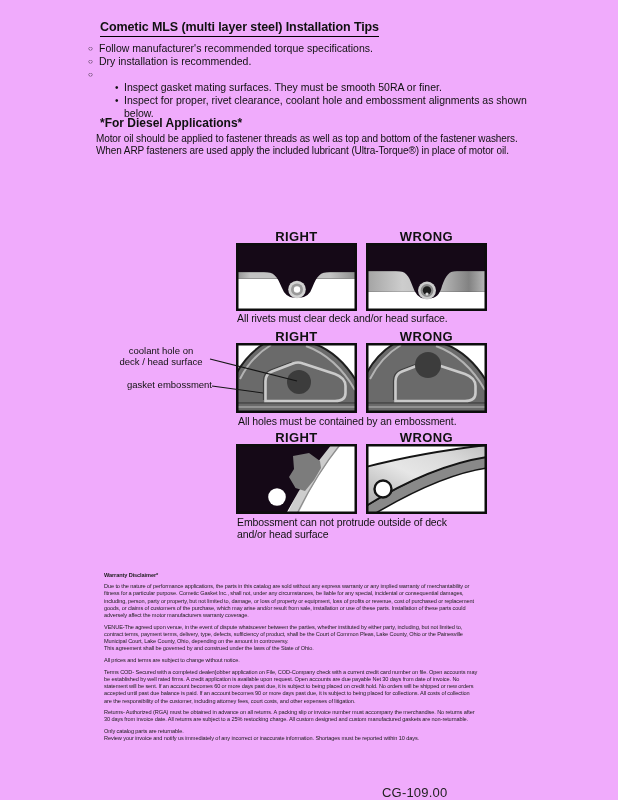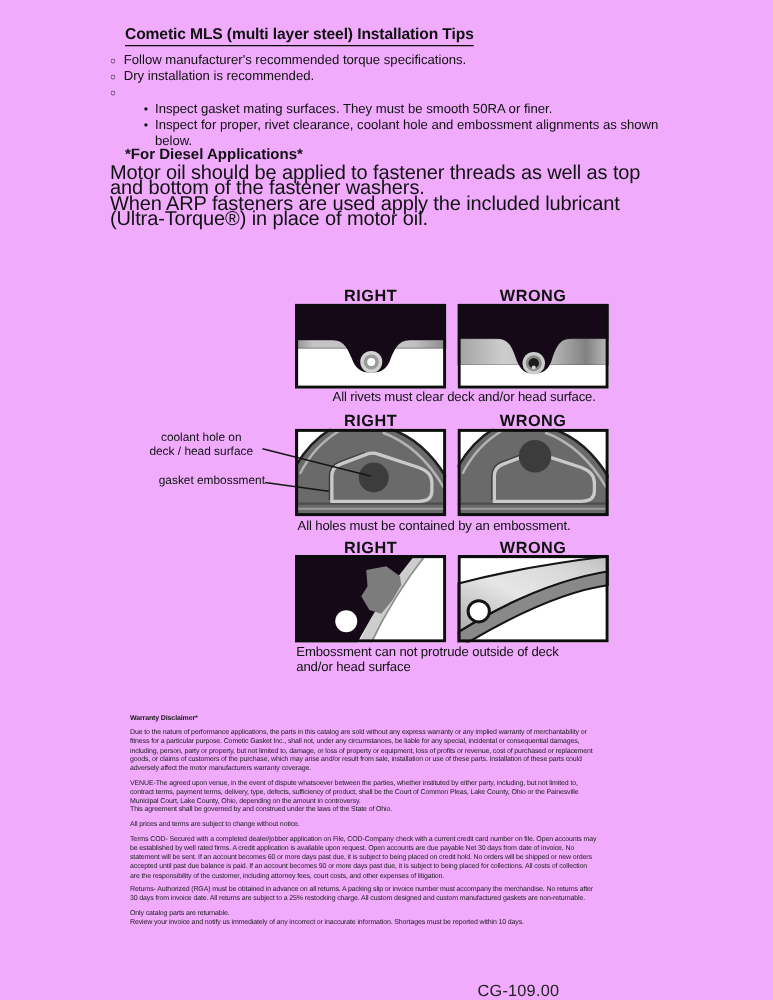--- a/index.html
+++ b/index.html
@@ -11,21 +11,21 @@
   .title{
     left:100px;top:20px;font-size:12.5px;font-weight:bold;letter-spacing:-0.1px;
     border-bottom:1.5px solid #000;padding-bottom:2px;display:inline-block;
   }
   .tips{left:88px;top:42px;width:470px;font-size:10.5px;line-height:13px;}
   .tip-row{display:flex;}
   .tip-row.lvl2{margin-left:27px;}
   .tip-marker{width:11px;flex:none;font-size:8px;line-height:13px;}
   .tip-row.lvl2 .tip-marker{width:9px;font-size:10px;}
   .diesel-heading{left:100px;top:116px;font-size:12px;font-weight:bold;}
-  .body-para{left:88px;width:440px;font-size:16px;line-height:12.3px;white-space:pre-line;letter-spacing:-0.1px;}
+  .body-para{left:96px;width:440px;font-size:10px;line-height:12.3px;white-space:pre-line;letter-spacing:-0.1px;}
   .fig-label{width:121px;text-align:center;font-size:13px;font-weight:600;letter-spacing:0.4px;}
   .fig-caption{font-size:10.5px;line-height:12px;white-space:pre-line;letter-spacing:-0.1px;}
   .figure{width:121px;}
   .figure svg{display:block;width:100%;height:100%;}
   .callout{width:102px;font-size:9.5px;line-height:11px;text-align:right;white-space:pre-line;}
   .leader-overlay{left:205px;top:350px;width:100px;height:50px;z-index:5;}
   .disclaimer{left:104px;top:572px;width:410px;font-size:5.6px;line-height:7.2px;letter-spacing:-0.1px;color:#1c1c1c;}
   .disclaimer .dhead{font-weight:bold;margin:0 0 4px 0;}
   .disclaimer p{margin:0 0 4.5px 0;white-space:pre-line;}
   .page-number{left:382px;top:785px;font-size:13px;color:#222;letter-spacing:0.2px;}
@@ -102,21 +102,21 @@
       <rect x="0" y="49" width="121" height="19" fill="#ffffff"></rect>
       <path d="M0 0 H121 V28 H91 C83 28 80 32 76 43 Q73 55.5 63 55.5 H58.5 Q50.5 55.5 46.5 43 C42.5 32 40 28 30 28 H0 Z" fill="#150917"></path>
       <circle cx="61" cy="47.5" r="9" fill="#cccccc"></circle>
       <circle cx="61" cy="47.5" r="6.4" fill="#8b8b8b"></circle>
       <circle cx="61" cy="47.5" r="4.2" fill="#1c1c1c"></circle>
       <circle cx="61" cy="51" r="1.6" fill="#d8d8d8"></circle>
       <rect x="1.25" y="1.25" width="118.5" height="65.5" fill="none" stroke="#0d0d0d" stroke-width="2.5"></rect>
     </svg>
   </div>
 
-  <div class="abs fig-caption" style="left:237px;top:312px;width:300px;margin-left:29px;">All rivets must clear deck and/or head surface.</div>
+  <div class="abs fig-caption" style="left:237px;top:312px;width:300px;">All rivets must clear deck and/or head surface.</div>
 
   <div class="abs fig-label" style="left:236px;top:329px;">RIGHT</div>
   <div class="abs fig-label" style="left:366px;top:329px;">WRONG</div>
 
   <div class="abs callout" style="left:110px;top:345px;text-align:center;">coolant hole on
 deck / head surface</div>
   <div class="abs callout" style="left:110px;top:379px;">gasket embossment</div>
   <svg class="abs leader-overlay">
     <line x1="5" y1="9" x2="92" y2="31" stroke="#151515" stroke-width="1.1"></line>
     <line x1="7" y1="36" x2="58" y2="43" stroke="#151515" stroke-width="1.1"></line>

